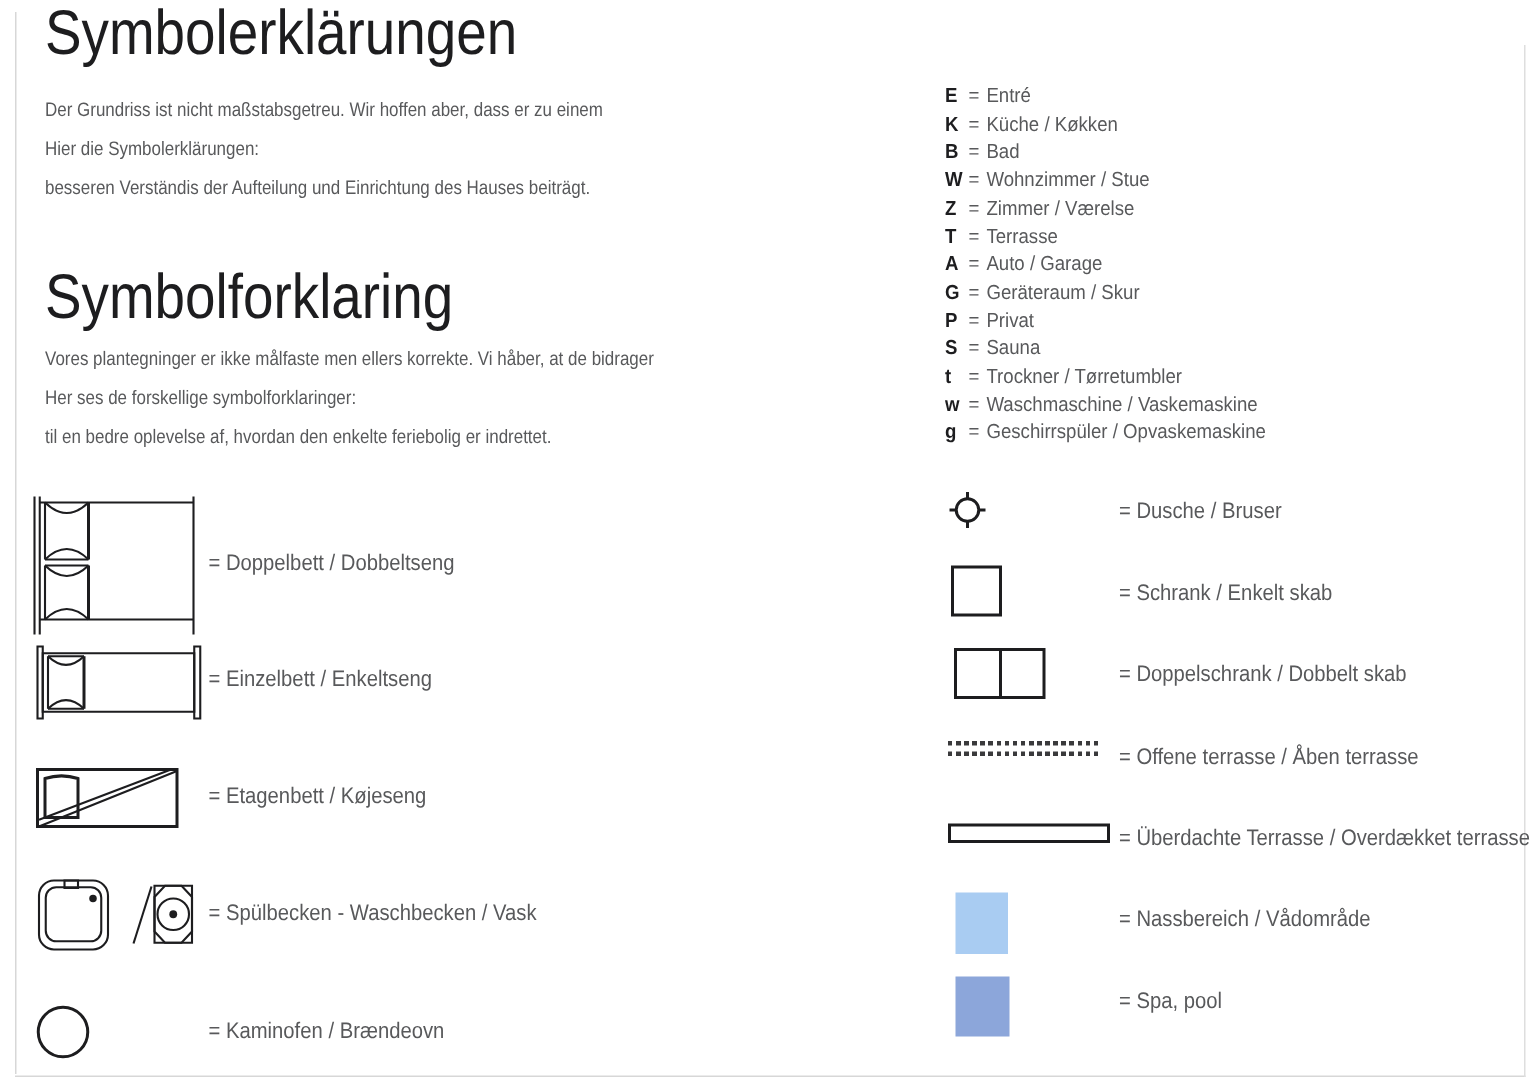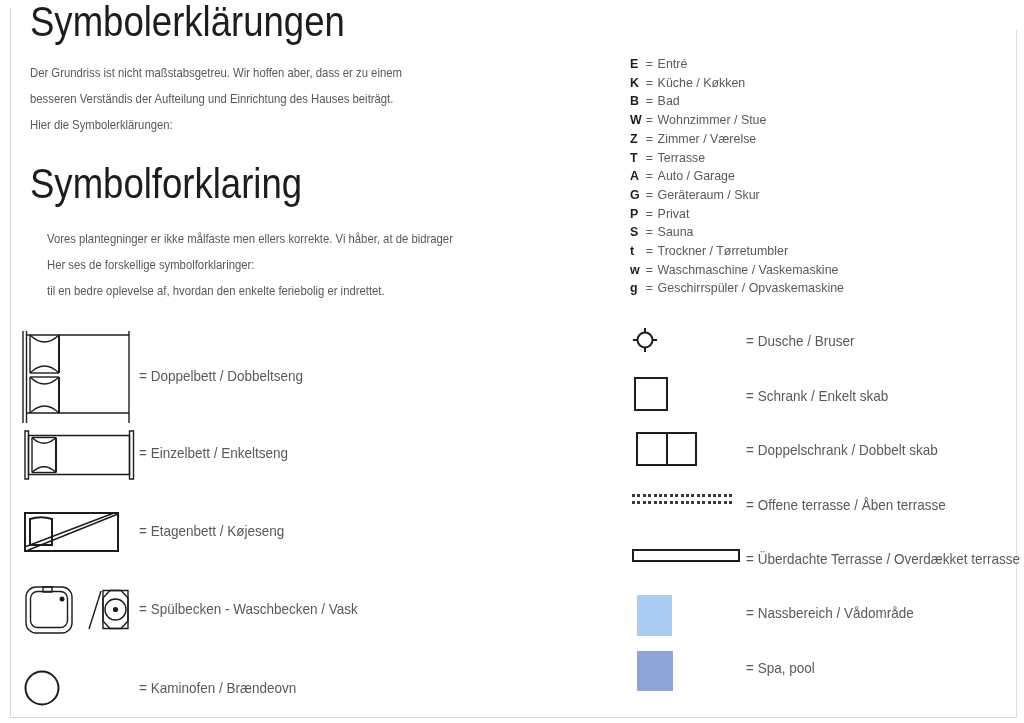--- a/index.html
+++ b/index.html
@@ -49,28 +49,28 @@
 
   <div class="scan-left"></div>
   <div class="scan-bottom"></div>
   <div class="scan-right"></div>
 
   <h1 class="title abs" style="left:30px;top:1px;">
     <span class="cond">Symbolerklärungen</span>
   </h1>
   <div class="para abs" style="left:30px;top:60px;">
     <div><span class="cond">Der Grundriss ist nicht maßstabsgetreu. Wir hoffen aber, dass er zu einem</span></div>
+    <div><span class="cond">Hier die Symbolerklärungen:</span></div>
     <div><span class="cond">besseren Verständis der Aufteilung und Einrichtung des Hauses beiträgt.</span></div>
-    <div><span class="cond">Hier die Symbolerklärungen:</span></div>
   </div>
 
-  <h1 class="title abs" style="left:30px;top:163px;">
+  <h1 class="title abs" style="left:30px;top:177px;">
     <span class="cond">Symbolforklaring</span>
   </h1>
-  <div class="para abs" style="left:30px;top:226px;margin-left:17px;">
+  <div class="para abs" style="left:30px;top:226px;">
     <div><span class="cond">Vores plantegninger er ikke målfaste men ellers korrekte. Vi håber, at de bidrager</span></div>
     <div><span class="cond">Her ses de forskellige symbolforklaringer:</span></div>
     <div><span class="cond">til en bedre oplevelse af, hvordan den enkelte feriebolig er indrettet.</span></div>
   </div>
 
   <div class="abbr-list abs" style="left:630px;top:55px;">
     <div class="abbr-row"><span class="abbr-letter">E</span><span class="abbr-eq">=</span><span>Entré</span></div>
     <div class="abbr-row"><span class="abbr-letter">K</span><span class="abbr-eq">=</span><span>Küche / Køkken</span></div>
     <div class="abbr-row"><span class="abbr-letter">B</span><span class="abbr-eq">=</span><span>Bad</span></div>
     <div class="abbr-row"><span class="abbr-letter">W</span><span class="abbr-eq">=</span><span>Wohnzimmer / Stue</span></div>

